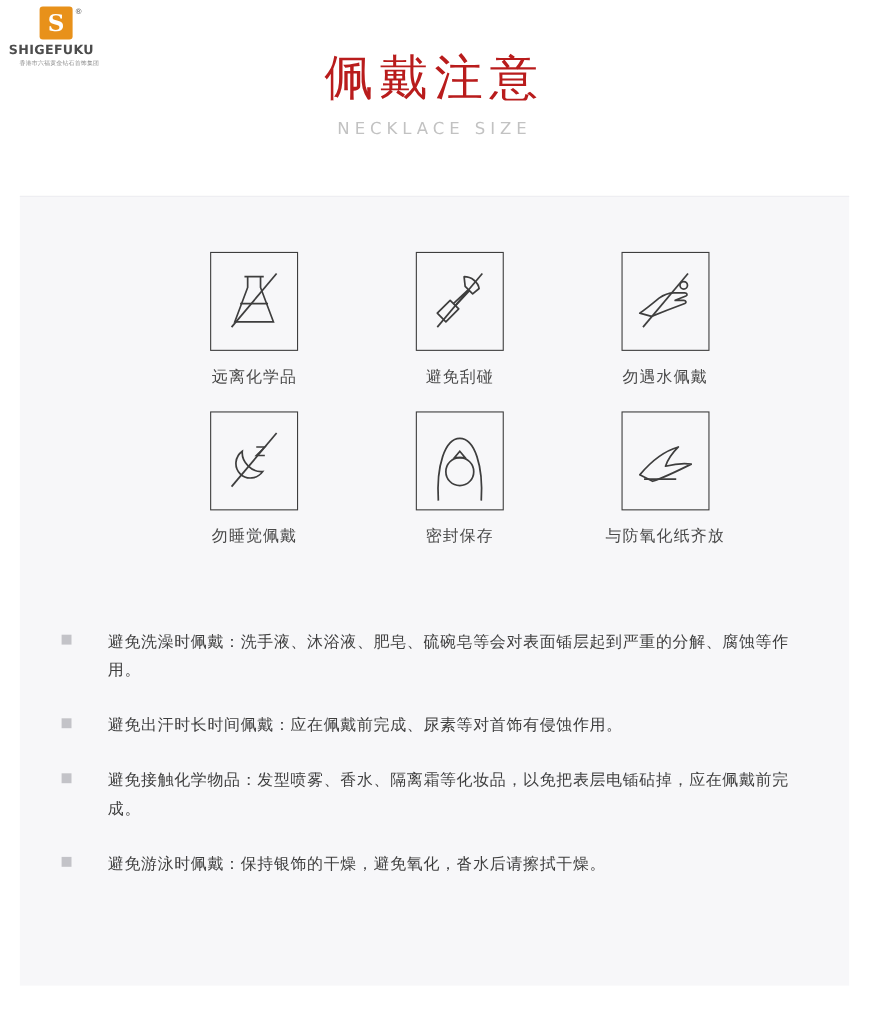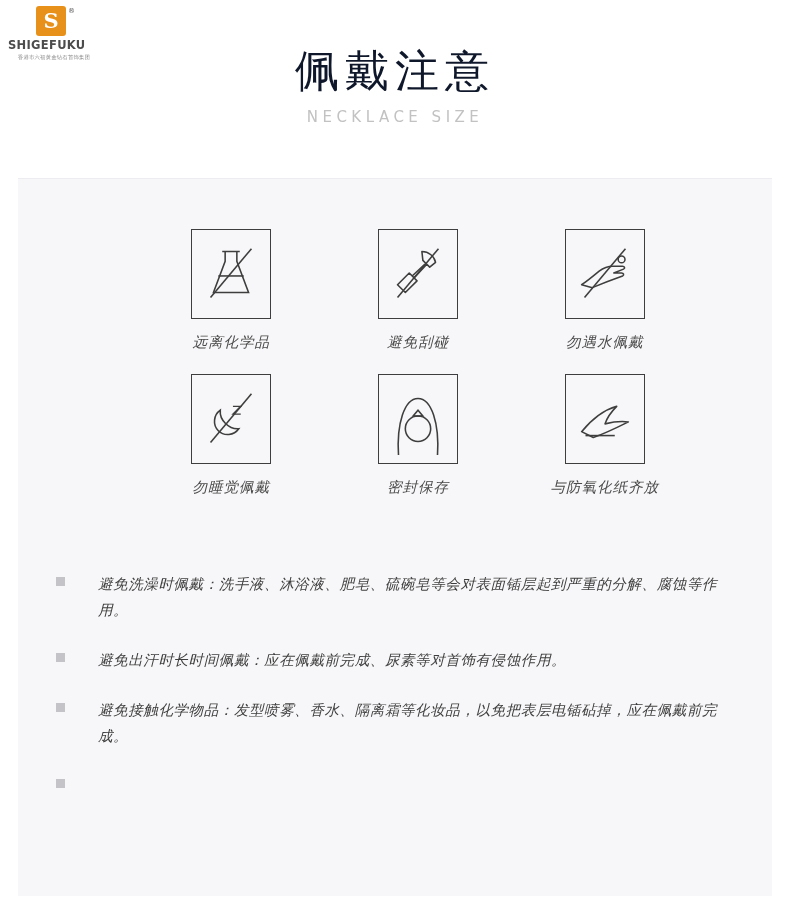--- a/index.html
+++ b/index.html
@@ -75,42 +75,41 @@
   .header {
     position: absolute;
     top: 42px;
     left: 0;
     width: 790px;
     text-align: center;
   }
   .title-cn {
     font-family: "DejaVu Sans", "Liberation Sans", sans-serif;
     font-size: 44px;
-    color: #0f172a;
+    color: #b91c1c;
     letter-spacing: 6px;
     font-weight: normal;
     line-height: 58px;
   }
   .title-en {
     margin-top: 8px;
     font-size: 15px;
     color: #c2c2c2;
     letter-spacing: 4.5px;
   }
 
   
   .panel {
     position: absolute;
     top: 178px;
     left: 18px;
     width: 754px;
     height: 718px;
     background: #f7f7f9;
     border-top: 1px solid #ededf1;
-    font-style: italic;
   }
 
   
   .icon-grid {
     position: absolute;
     top: 50px;
     left: 120px;
     width: 560px;
     display: grid;
     grid-template-columns: repeat(3, 1fr);
@@ -257,16 +256,17 @@
     <div class="note">
       <span class="note-bullet"></span>
       <span class="note-text">避免出汗时长时间佩戴：应在佩戴前完成、尿素等对首饰有侵蚀作用。</span>
     </div>
     <div class="note">
       <span class="note-bullet"></span>
       <span class="note-text">避免接触化学物品：发型喷雾、香水、隔离霜等化妆品，以免把表层电锸砧掉，应在佩戴前完成。</span>
     </div>
     <div class="note">
       <span class="note-bullet"></span>
+      <span class="note-text">避免游泳时佩戴：保持银饰的干燥，避免氧化，沓水后请擦拭干燥。</span>
     </div>
   </div>
 
 </div>
 
 </body></html>

